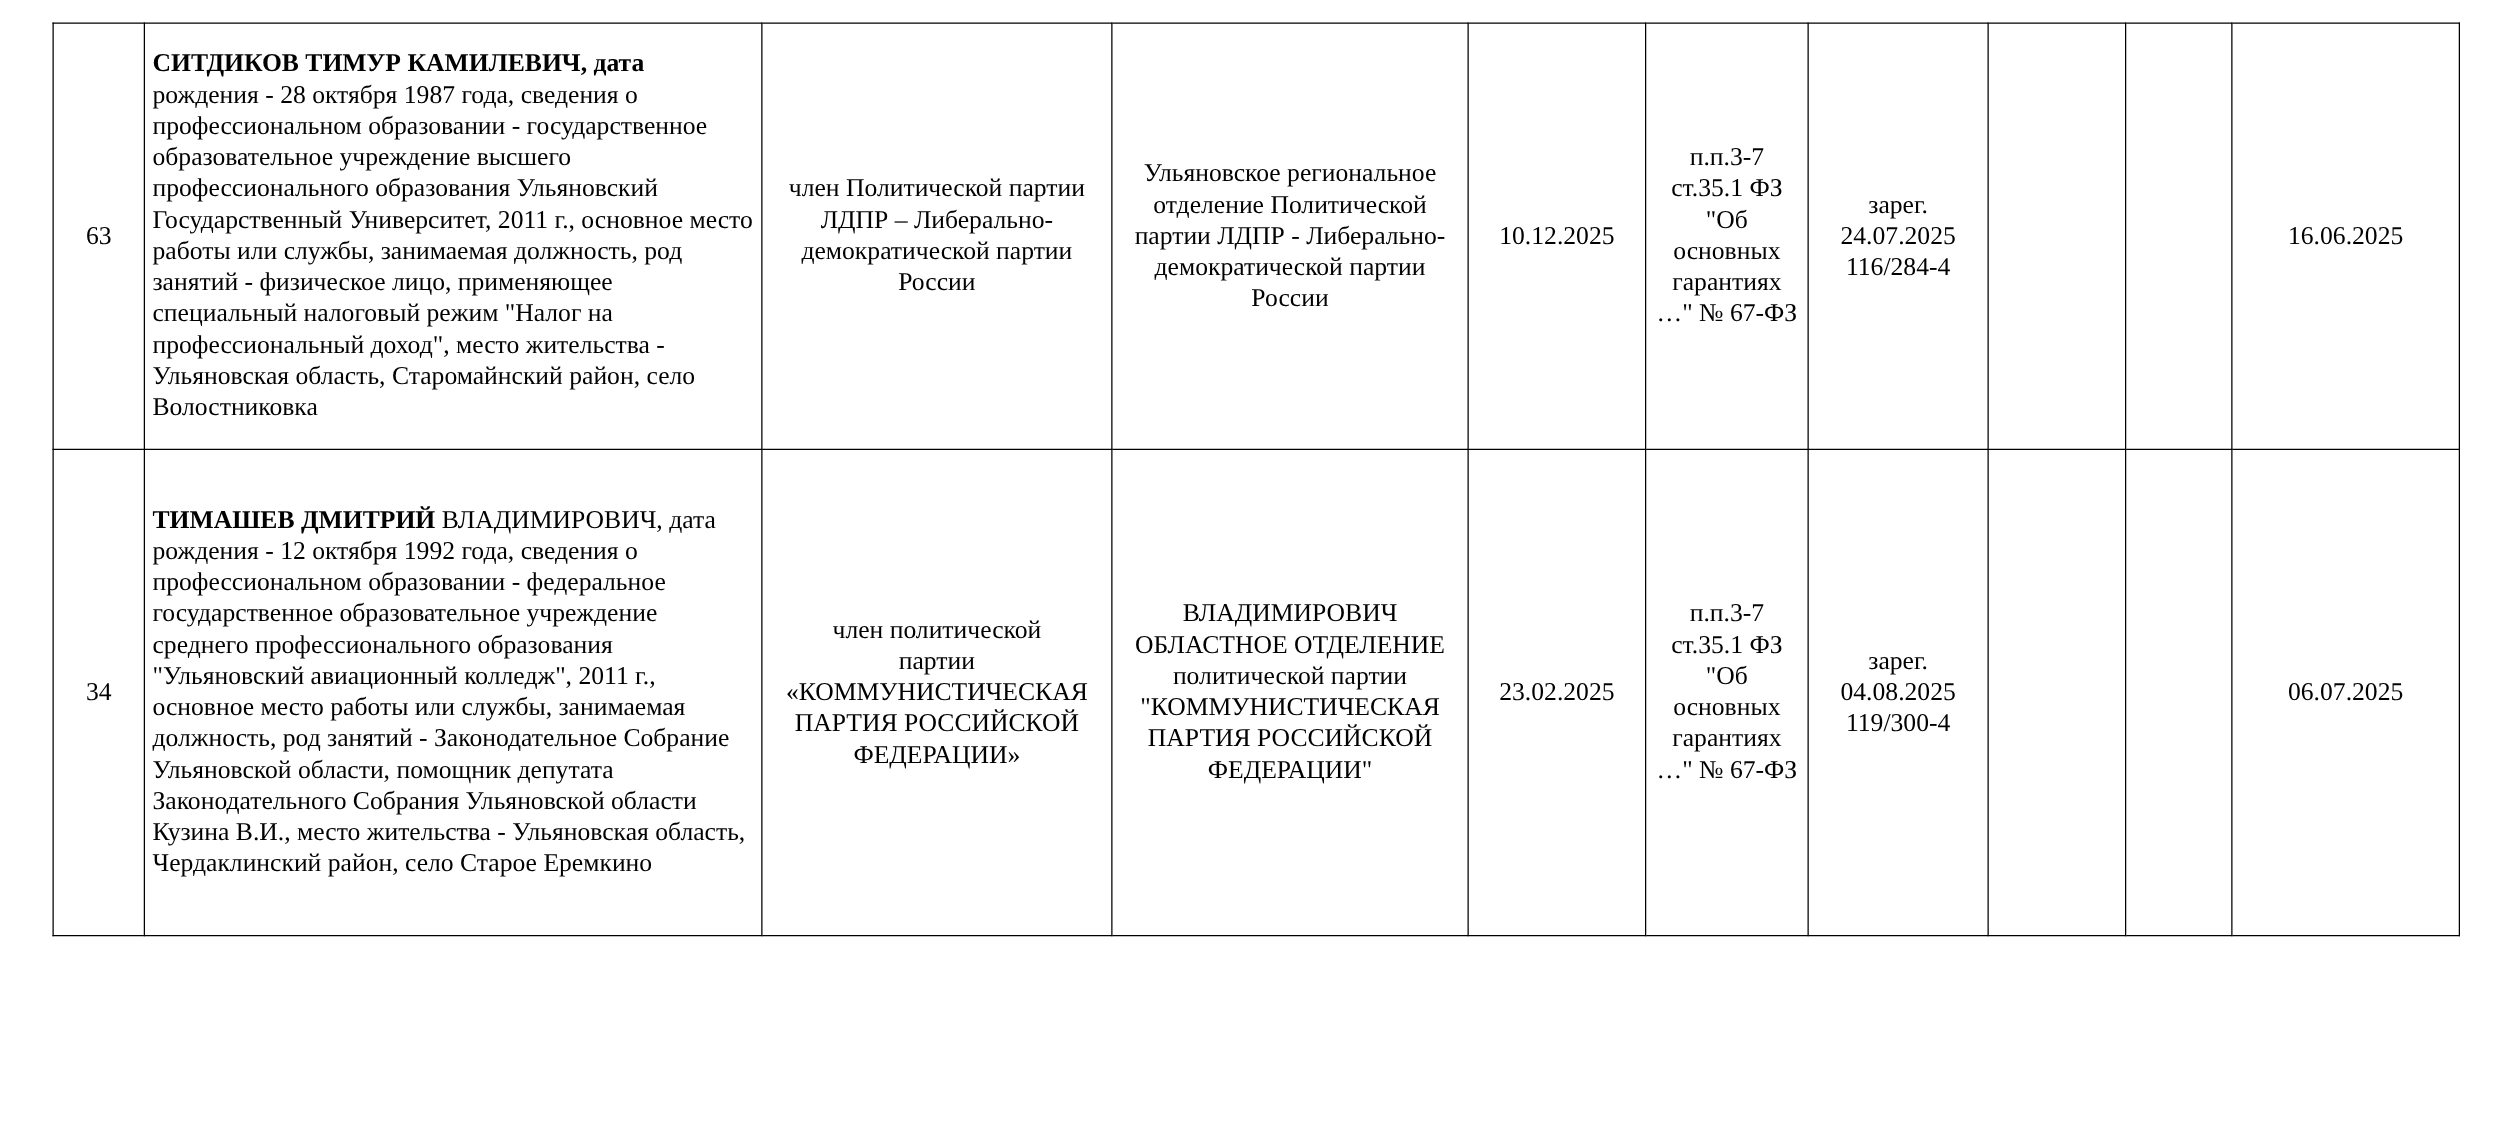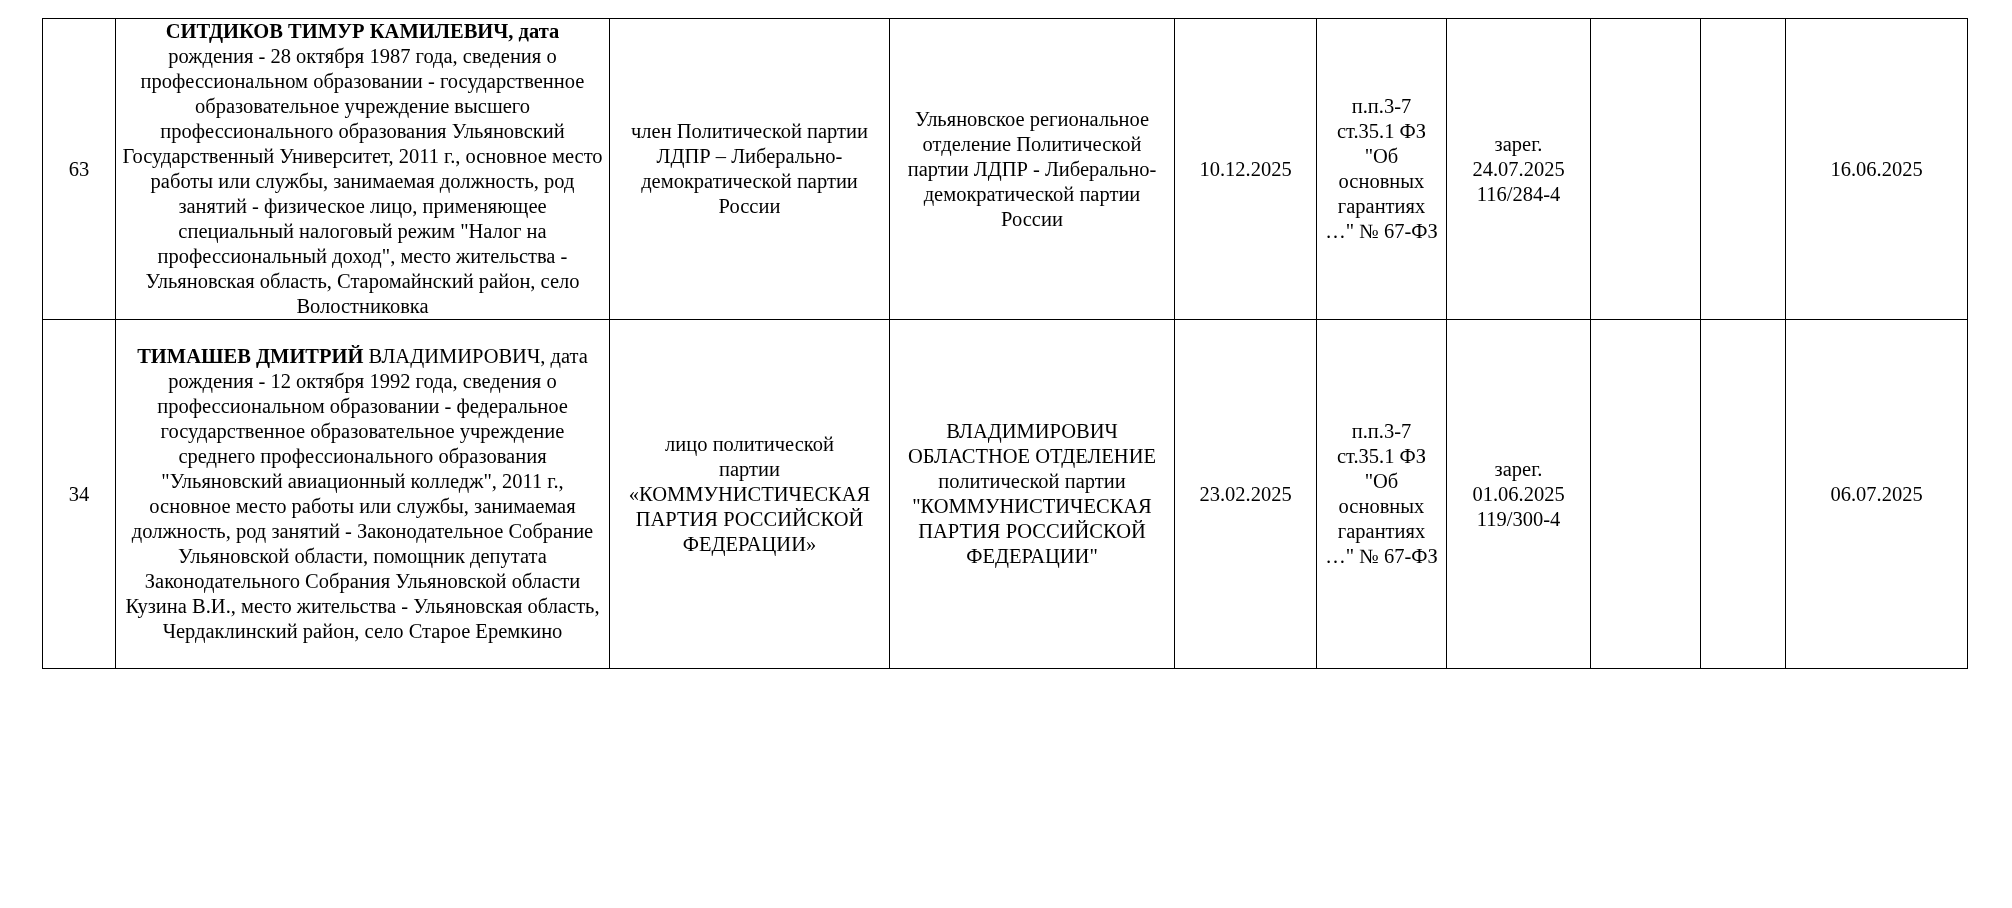--- a/index.html
+++ b/index.html
@@ -22,25 +22,24 @@
     padding: 18px 42px 0 42px;
   }
   table.reg-table {
     border-collapse: collapse;
     table-layout: fixed;
     width: 1925px;
   }
   table.reg-table td {
     border: 1.6px solid #000000;
     vertical-align: middle;
-    padding: 0 6px;
+    padding: 20px 6px;
     font-size: 20.5px;
     line-height: 1.22;
     overflow: hidden;
-    text-align: center;
   }
   
   col.c-num      { width: 73px; }
   col.c-info     { width: 494px; }
   col.c-party    { width: 280px; }
   col.c-branch   { width: 285px; }
   col.c-date1    { width: 142px; }
   col.c-norm     { width: 130px; }
   col.c-reg      { width: 144px; }
   col.c-empty1   { width: 110px; }
@@ -107,31 +106,31 @@
         <td class="cell-norm">п.п.3-7 ст.35.1 ФЗ "Об основных гарантиях …" № 67-ФЗ</td>
         <td class="cell-reg">зарег. 24.07.2025 116/284-4</td>
         <td class="cell-empty"></td>
         <td class="cell-empty"></td>
         <td class="cell-center">16.06.2025</td>
       </tr>
       <tr class="row-64">
         <td class="cell-num">34</td>
         <td class="cell-info"><span class="lead">ТИМАШЕВ ДМИТРИЙ</span> <span>ВЛАДИМИРОВИЧ, дата рождения - 12 октября 1992 года, сведения о профессиональном образовании - федеральное государственное образовательное учреждение среднего профессионального образования "Ульяновский авиационный колледж", 2011 г., основное место работы или службы, занимаемая должность, род занятий - Законодательное Собрание Ульяновской области, помощник депутата Законодательного Собрания Ульяновской области Кузина В.И., место жительства - Ульяновская область, Чердаклинский район, село Старое Еремкино</span></td>
         <td class="cell-center">
-          <div>лицо политической</div>
+          <div>член политической</div>
           <div>партии</div>
           <div>«КОММУНИСТИЧЕСКАЯ ПАРТИЯ РОССИЙСКОЙ ФЕДЕРАЦИИ»</div>
         </td>
         <td class="cell-center">
           <div>ВЛАДИМИРОВИЧ ОБЛАСТНОЕ ОТДЕЛЕНИЕ</div>
           <div>политической партии</div>
           <div>"КОММУНИСТИЧЕСКАЯ ПАРТИЯ РОССИЙСКОЙ ФЕДЕРАЦИИ"</div>
         </td>
         <td class="cell-center">23.02.2025</td>
         <td class="cell-norm">п.п.3-7 ст.35.1 ФЗ "Об основных гарантиях …" № 67-ФЗ</td>
-        <td class="cell-reg">зарег. 01.06.2025 119/300-4</td>
+        <td class="cell-reg">зарег. 04.08.2025 119/300-4</td>
         <td class="cell-empty"></td>
         <td class="cell-empty"></td>
         <td class="cell-center">06.07.2025</td>
       </tr>
     </tbody>
   </table>
 </div>
 
 </body></html>

